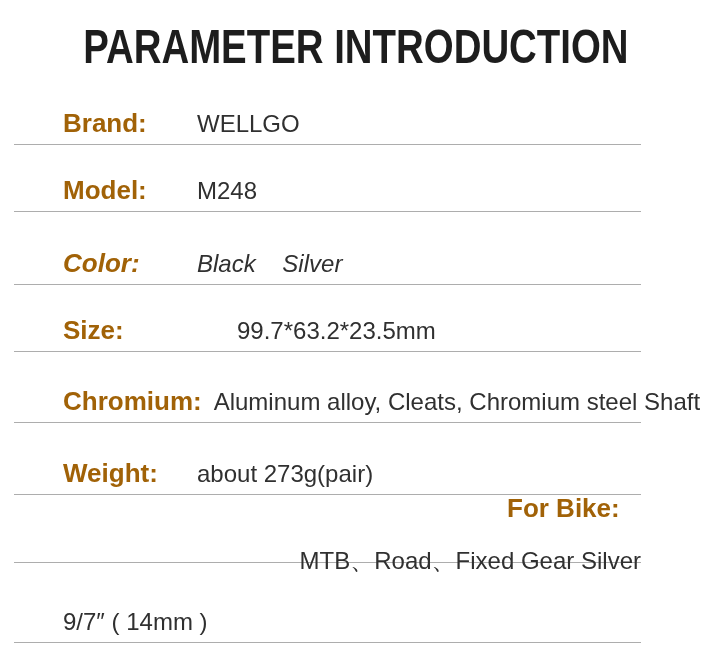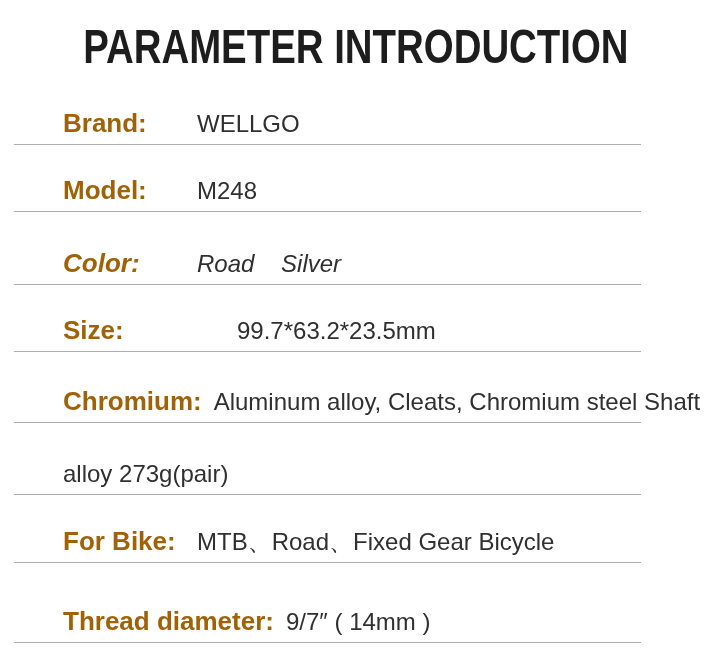--- a/index.html
+++ b/index.html
@@ -45,21 +45,21 @@
     padding-left: 49px;
     padding-bottom: 8px;
     overflow: visible;
   }
   .row:nth-child(1) { height: 56px; }
   .row:nth-child(2) { height: 67px; align-items: flex-end; }
   .row:nth-child(3) { height: 73px; font-style: italic; }
   .row:nth-child(4) { height: 67px; gap: 40px; }
   .row:nth-child(5) { height: 71px; }
   .row:nth-child(6) { height: 72px; }
-  .row:nth-child(7) { height: 68px; }
+  .row:nth-child(7) { height: 68px; flex-direction: column; }
   .row:nth-child(8) { height: 80px; }
   .label {
     font-weight: 700;
     font-size: 26px;
     line-height: 1;
     color: #a16207;
     min-width: 122px;
     padding-right: 12px;
     white-space: nowrap;
     flex-shrink: 0;
@@ -83,35 +83,35 @@
       <div class="row">
         <span class="label">Brand:</span>
         <span class="value">WELLGO</span>
       </div>
       <div class="row">
         <span class="label">Model:</span>
         <span class="value">M248</span>
       </div>
       <div class="row">
         <span class="label">Color:</span>
-        <span class="value">Road    Silver</span>
+        <span class="value">Black    Silver</span>
       </div>
       <div class="row">
         <span class="label">Size:</span>
         <span class="value">99.7*63.2*23.5mm</span>
       </div>
       <div class="row">
         <span class="label">Chromium:</span>
         <span class="value">Aluminum alloy, Cleats, Chromium steel Shaft</span>
       </div>
       <div class="row">
-        <span class="value">alloy 273g(pair)</span>
+        <span class="label">Weight:</span>
+        <span class="value">about 273g(pair)</span>
       </div>
       <div class="row">
         <span class="label">For Bike:</span>
-        <span class="value">MTB、Road、Fixed Gear Bicycle</span>
+        <span class="value">MTB、Road、Fixed Gear Silver</span>
       </div>
       <div class="row">
-        <span class="label">Thread diameter:</span>
         <span class="value">9/7″ ( 14mm )</span>
       </div>
     </div>
 </div>
 
 </body></html>

